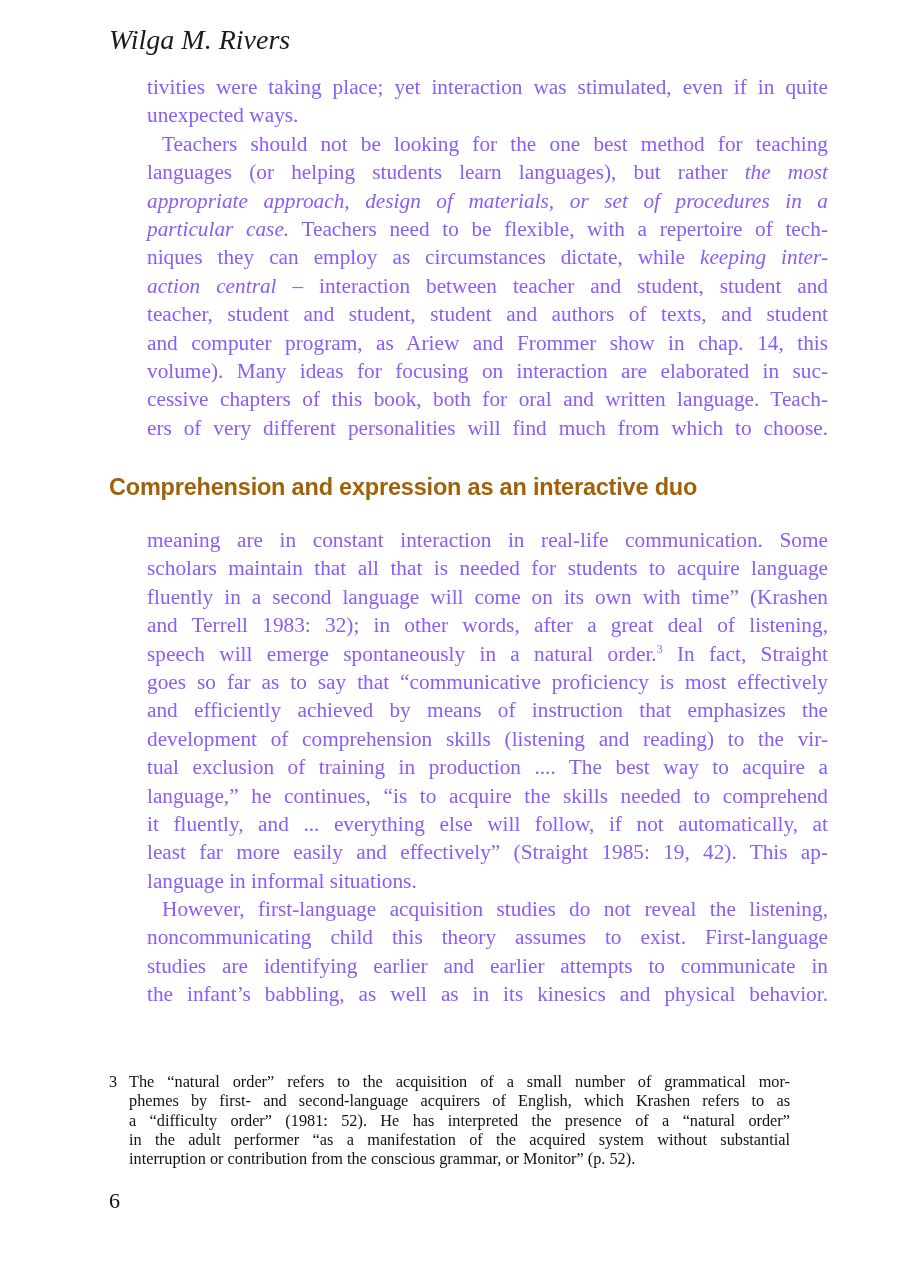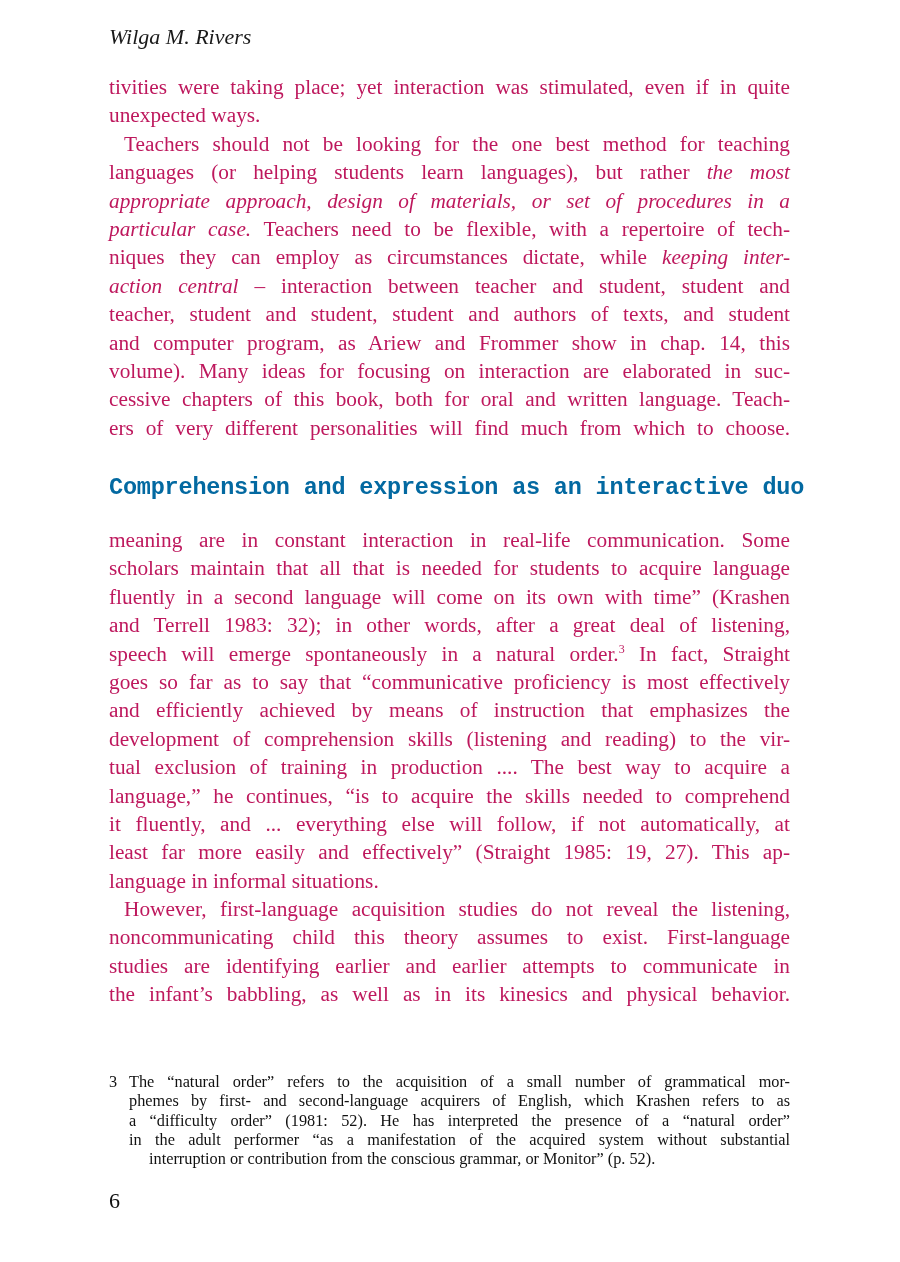--- a/index.html
+++ b/index.html
@@ -1,42 +1,42 @@
 <!DOCTYPE html>
 <html><head>
 <meta charset="utf-8">
 <style>
   html, body { margin: 0; padding: 0; background: #ffffff; }
   body { width: 900px; height: 1262px; position: relative; overflow: hidden; color: #111; }
   .page { position: absolute; left: 109px; top: 0; width: 681px; }
   .running-head {
     position: absolute; top: 24px; left: 0;
-    font-family: "Liberation Serif", serif; font-style: italic; font-size: 22px; color: #1a1a1a;
+    font-family: "Liberation Serif", serif; font-style: italic; font-size: 28px; color: #1a1a1a;
   }
   .body-text {
-    font-family: "Liberation Serif", serif; font-size: 21.3px; line-height: 28.4px; color: #be185d;
+    font-family: "Liberation Serif", serif; font-size: 21.3px; line-height: 28.4px; color: #8b5cf6; margin-left: 38px;
   }
   .line { display: block; text-align: justify; text-align-last: justify; white-space: nowrap; height: 28.4px; }
   .line.last { text-align-last: left; }
   .line.indent { padding-left: 15px; }
   .para1 { position: absolute; top: 73px; left: 0; width: 681px; }
   .heading {
     position: absolute; top: 474px; left: 0;
-    font-family: Liberation Mono, monospace; font-weight: bold; font-size: 23.5px; color: #0369a1;
+    font-family: Liberation Sans, sans-serif; font-weight: bold; font-size: 23.5px; color: #a16207;
     letter-spacing: -0.2px; white-space: nowrap;
   }
   .para2 { position: absolute; top: 526px; left: 0; width: 681px; }
   .footnote {
     position: absolute; top: 1072px; left: 0; width: 681px;
     font-family: "Liberation Serif", serif; font-size: 16.3px; line-height: 19.3px; color: #111;
   }
   .fn-num { position: absolute; left: 0; top: 0; }
   .fn-body { margin-left: 20px; }
   .fn-line { display: block; text-align: justify; text-align-last: justify; white-space: nowrap; height: 19.3px; }
-  .fn-line.last { text-align-last: left; margin-left: 20px; }
+  .fn-line.last { text-align-last: left; }
   .folio {
     position: absolute; top: 1188px; left: 0;
     font-family: "Liberation Serif", serif; font-size: 22px; color: #111;
   }
   i, .it { font-style: italic; }
   sup { font-size: 12px; vertical-align: 8px; line-height: 0; }
 </style>
 </head>
 <body>
 
@@ -67,21 +67,21 @@
     <span class="line"><span>scholars maintain that all that is needed for students to acquire language</span></span>
     <span class="line"><span>fluently in a second language will come on its own with time” (Krashen</span></span>
     <span class="line"><span>and Terrell 1983: 32); in other words, after a great deal of listening,</span></span>
     <span class="line"><span>speech will emerge spontaneously in a natural order.</span><sup>3</sup><span> In fact, Straight</span></span>
     <span class="line"><span>goes so far as to say that “communicative proficiency is most effectively</span></span>
     <span class="line"><span>and efficiently achieved by means of instruction that emphasizes the</span></span>
     <span class="line"><span>development of comprehension skills (listening and reading) to the vir-</span></span>
     <span class="line"><span>tual exclusion of training in production .... The best way to acquire a</span></span>
     <span class="line"><span>language,” he continues, “is to acquire the skills needed to comprehend</span></span>
     <span class="line"><span>it fluently, and ... everything else will follow, if not automatically, at</span></span>
-    <span class="line"><span>least far more easily and effectively” (Straight 1985: 19, 27). This ap-</span></span>
+    <span class="line"><span>least far more easily and effectively” (Straight 1985: 19, 42). This ap-</span></span>
     <span class="line last"><span>language in informal situations.</span></span>
     <span class="line indent"><span>However, first-language acquisition studies do not reveal the listening,</span></span>
     <span class="line"><span>noncommunicating child this theory assumes to exist. First-language</span></span>
     <span class="line"><span>studies are identifying earlier and earlier attempts to communicate in</span></span>
     <span class="line"><span>the infant’s babbling, as well as in its kinesics and physical behavior.</span></span>
   </div>
 
   <div class="footnote">
     <span class="fn-num">3</span>
     <div class="fn-body">

